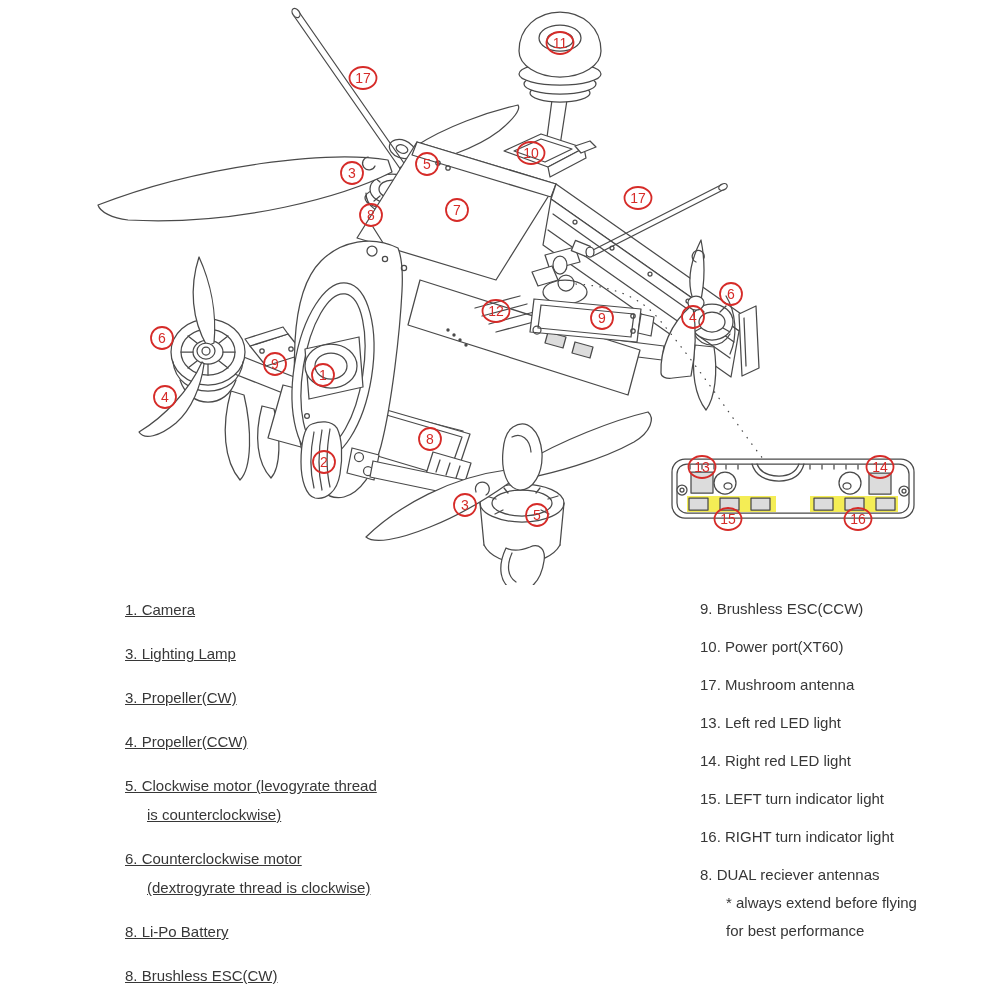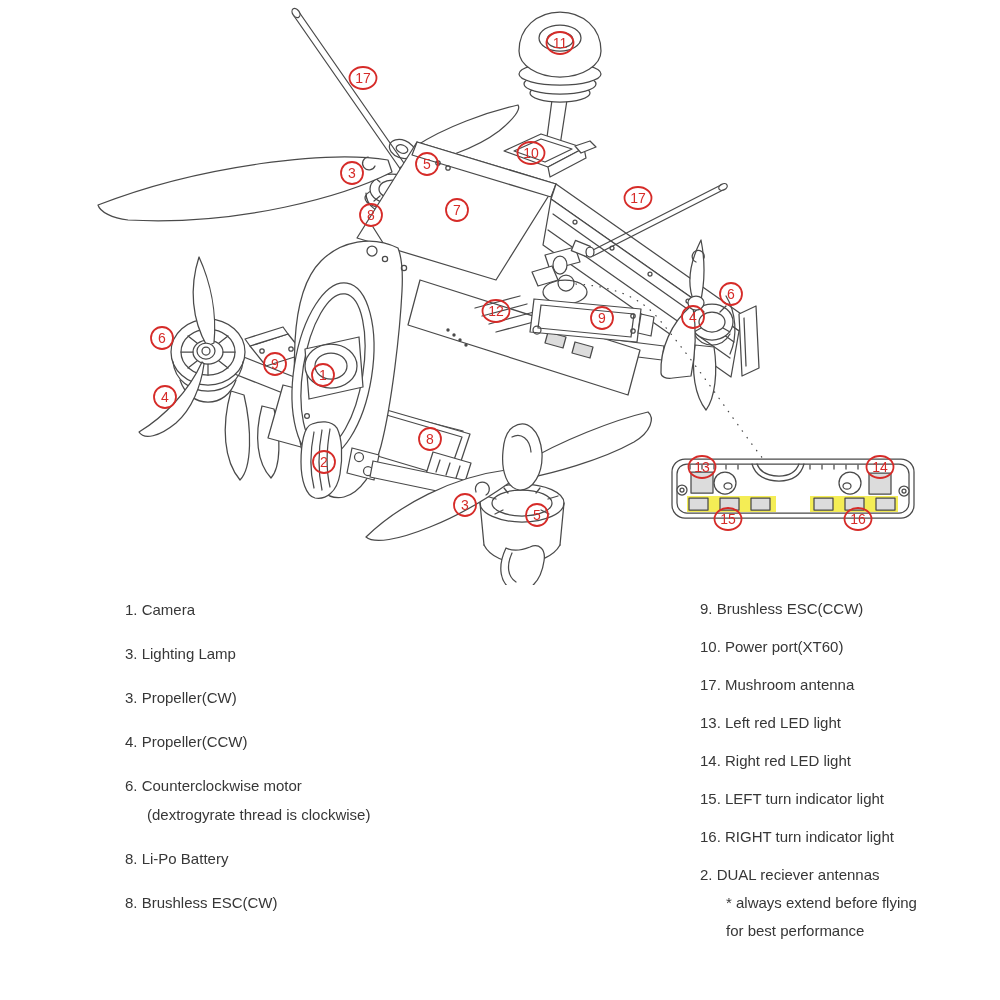--- a/index.html
+++ b/index.html
@@ -19,21 +19,21 @@
   #art .gray{fill:var(--gray);}
   #art .inkdot{fill:var(--line);stroke:none;}
   #red-dot{fill:var(--dot);stroke:none;}
   #dotted-line{fill:none;stroke:#5a5a5a;stroke-width:2.6;stroke-linecap:round;stroke-dasharray:0.5 7.5;}
   .callout ellipse{stroke:var(--red);stroke-width:1.8;fill:none;}
   .callout text{fill:var(--red);font:14px "Liberation Sans",sans-serif;text-anchor:middle;stroke:none;}
   
   .legend-col{position:absolute;color:var(--text);font-size:15px;}
   .legend-left{left:125px;top:595px;width:440px;}
   .legend-right{left:700px;top:595px;width:295px;}
-  .legend-left .legend-item{line-height:29px;margin-bottom:15px;}
+  .legend-left .legend-item{line-height:29px;margin-bottom:15px;text-decoration:underline;}
   .legend-right .legend-item{line-height:28px;margin-bottom:10px;}
   .legend-left .wrap{padding-left:22px;}
   .legend-right .wrap{padding-left:26px;}
 </style>
 </head>
 <body>
 
 <div class="stage">
 
   <svg id="diagram" width="1000" height="585" viewBox="0 0 1000 585">
@@ -391,20 +391,24 @@
       <div class="legend-item">
         <div class="line">3. Lighting Lamp</div>
       </div>
       <div class="legend-item">
         <div class="line">3. Propeller(CW)</div>
       </div>
       <div class="legend-item">
         <div class="line">4. Propeller(CCW)</div>
       </div>
       <div class="legend-item">
+        <div class="line">5. Clockwise motor (levogyrate thread</div>
+        <div class="line wrap">is counterclockwise)</div>
+      </div>
+      <div class="legend-item">
         <div class="line">6. Counterclockwise motor</div>
         <div class="line wrap">(dextrogyrate thread is clockwise)</div>
       </div>
       <div class="legend-item">
         <div class="line">8. Li-Po Battery</div>
       </div>
       <div class="legend-item">
         <div class="line">8. Brushless ESC(CW)</div>
       </div>
     </div>
@@ -424,18 +428,18 @@
       <div class="legend-item">
         <div class="line">14. Right red LED light</div>
       </div>
       <div class="legend-item">
         <div class="line">15. LEFT turn indicator light</div>
       </div>
       <div class="legend-item">
         <div class="line">16. RIGHT turn indicator light</div>
       </div>
       <div class="legend-item">
-        <div class="line">2. DUAL reciever antennas</div>
+        <div class="line">8. DUAL reciever antennas</div>
         <div class="line wrap">* always extend before flying</div>
         <div class="line wrap">for best performance</div>
       </div>
     </div>
 </div>
 
 </body></html>

